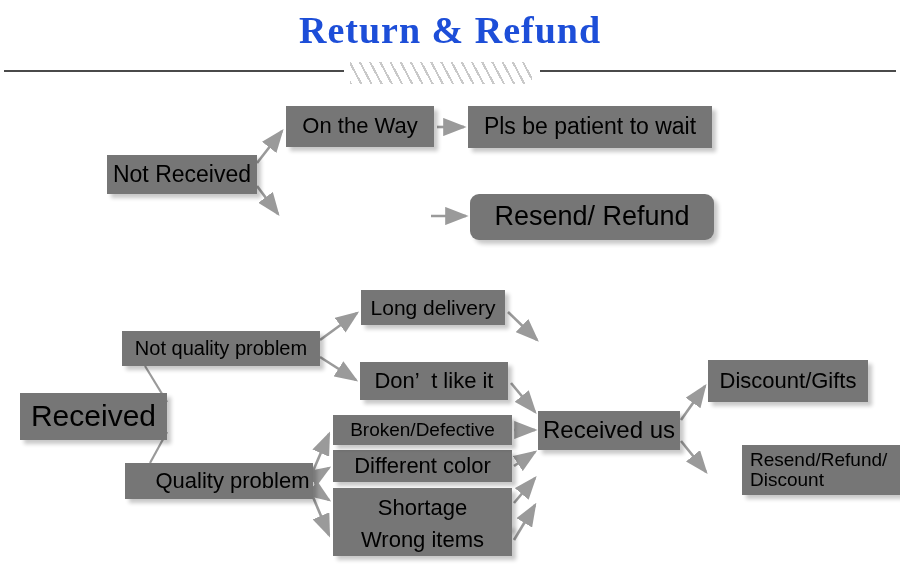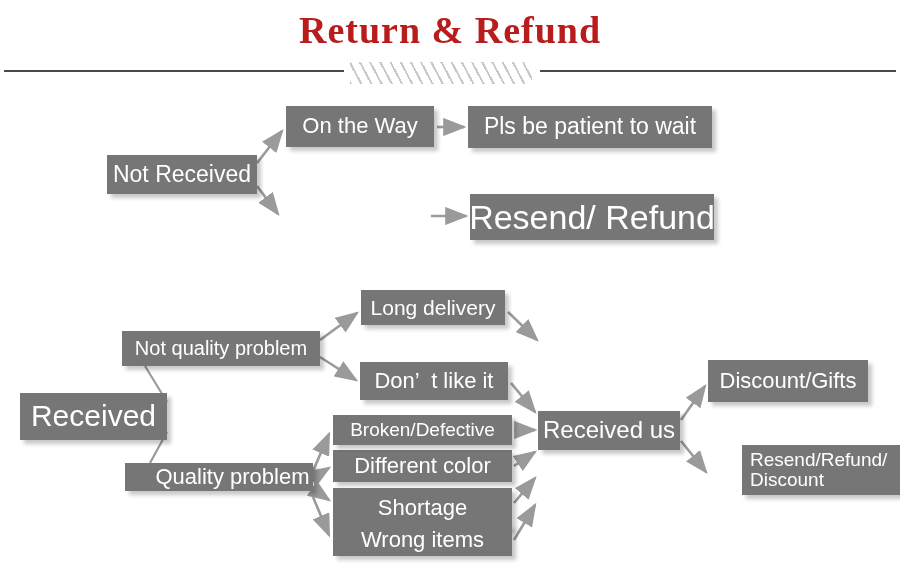--- a/index.html
+++ b/index.html
@@ -22,21 +22,21 @@
   #header-title {
     position: absolute;
     left: 0;
     top: 8px;
     width: 900px;
     text-align: center;
     font-family: "Liberation Serif", serif;
     font-weight: bold;
     font-size: 38px;
     letter-spacing: 1px;
-    color: #b91c1c;
+    color: #1d4ed8;
     white-space: nowrap;
   }
   #divider {
     position: absolute;
     left: 0;
     top: 62px;
     width: 900px;
     height: 22px;
   }
   .divider-rule {
@@ -57,21 +57,21 @@
       62deg,
       #c9c9c9 0px, #c9c9c9 2px,
       #ffffff 2px, #ffffff 9px
     );
   }
 
   
   .node {
     position: absolute;
     background: #767676;
-    color: #ffffff;
+    color: #000000;
     box-sizing: border-box;
     display: flex;
     align-items: center;
     justify-content: center;
     padding: 0 8px;
     box-shadow: 4px 4px 4px rgba(0,0,0,0.22);
     line-height: 1.02;
     white-space: pre;
     z-index: 5;
   }
@@ -147,27 +147,27 @@
     </g>
   </svg>
 
   <div class="node" style="left:107px; top:155px; width:150px; height:39px; font-size:23px;">Not Received</div>
 
   <div class="node" style="left:286px; top:106px; width:148px; height:41px; font-size:22px;">On the Way</div>
 
 
   <div class="node" style="left:468px; top:106px; width:244px; height:42px; font-size:23px;">Pls be patient to wait</div>
 
-  <div class="node" style="left:470px; top:194px; width:244px; height:46px; font-size:34px;">Resend/ Refund</div>
+  <div class="node" style="left:470px; top:194px; width:244px; height:46px; font-size:27px;border-radius:9px;">Resend/ Refund</div>
 
   <div class="node" style="left:20px; top:393px; width:147px; height:47px; font-size:30px;">Received</div>
 
   <div class="node" style="left:122px; top:331px; width:198px; height:35px; font-size:20px;">Not quality problem</div>
 
-  <div class="node" style="left:125px; top:463px; width:188px; height:28px; font-size:22px;padding-left:35px;">Quality problem</div>
+  <div class="node" style="left:125px; top:463px; width:188px; height:36px; font-size:22px;padding-left:35px;">Quality problem</div>
 
   <div class="node" style="left:361px; top:290px; width:144px; height:35px; font-size:21px;">Long delivery</div>
 
   <div class="node" style="left:360px; top:362px; width:148px; height:38px; font-size:22px;">Don’  t like it</div>
 
   <div class="node" style="left:333px; top:450px; width:179px; height:32px; font-size:22px;">Different color</div>
 
   <div class="node" style="left:333px; top:415px; width:179px; height:30px; font-size:19px;">Broken/Defective</div>
 
   <div class="node" style="left:333px; top:488px; width:179px; height:41px; font-size:22px;">Shortage</div>

